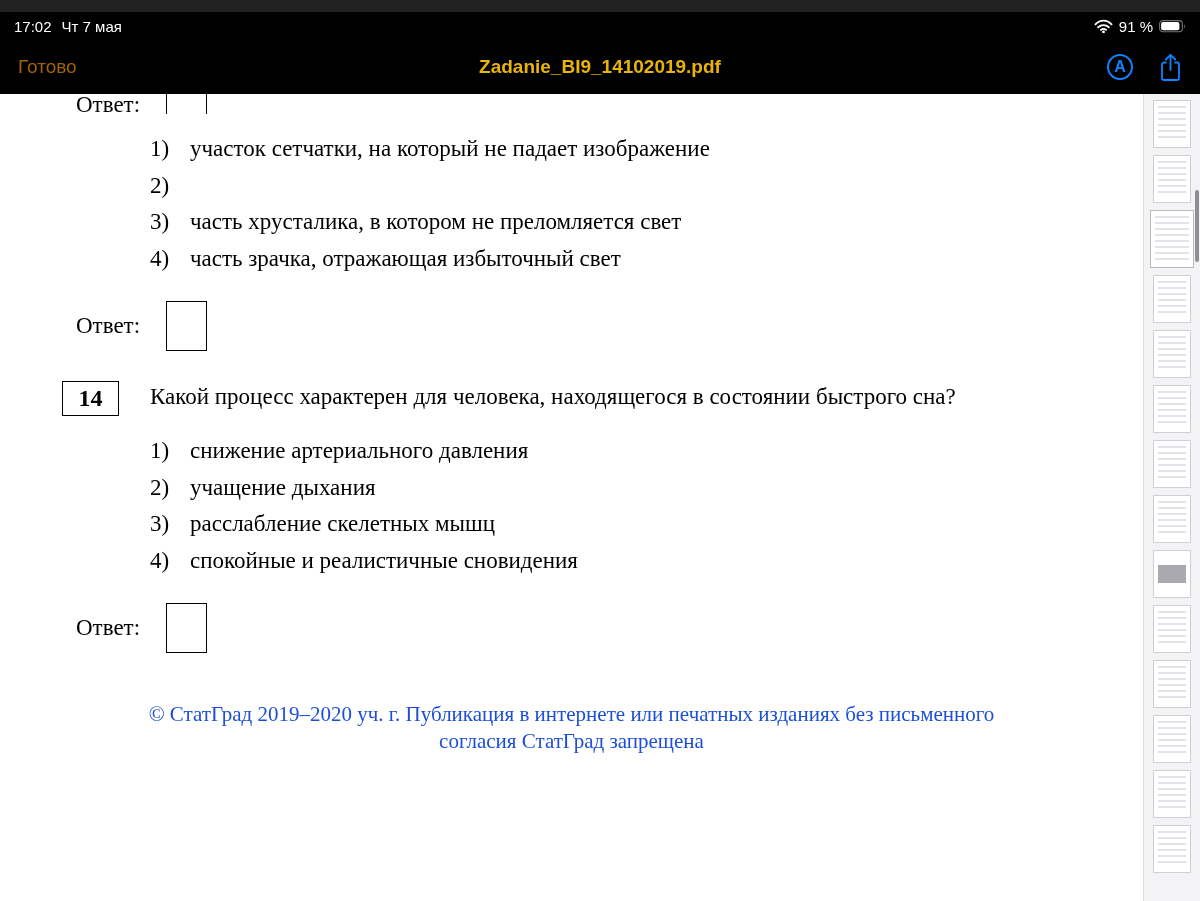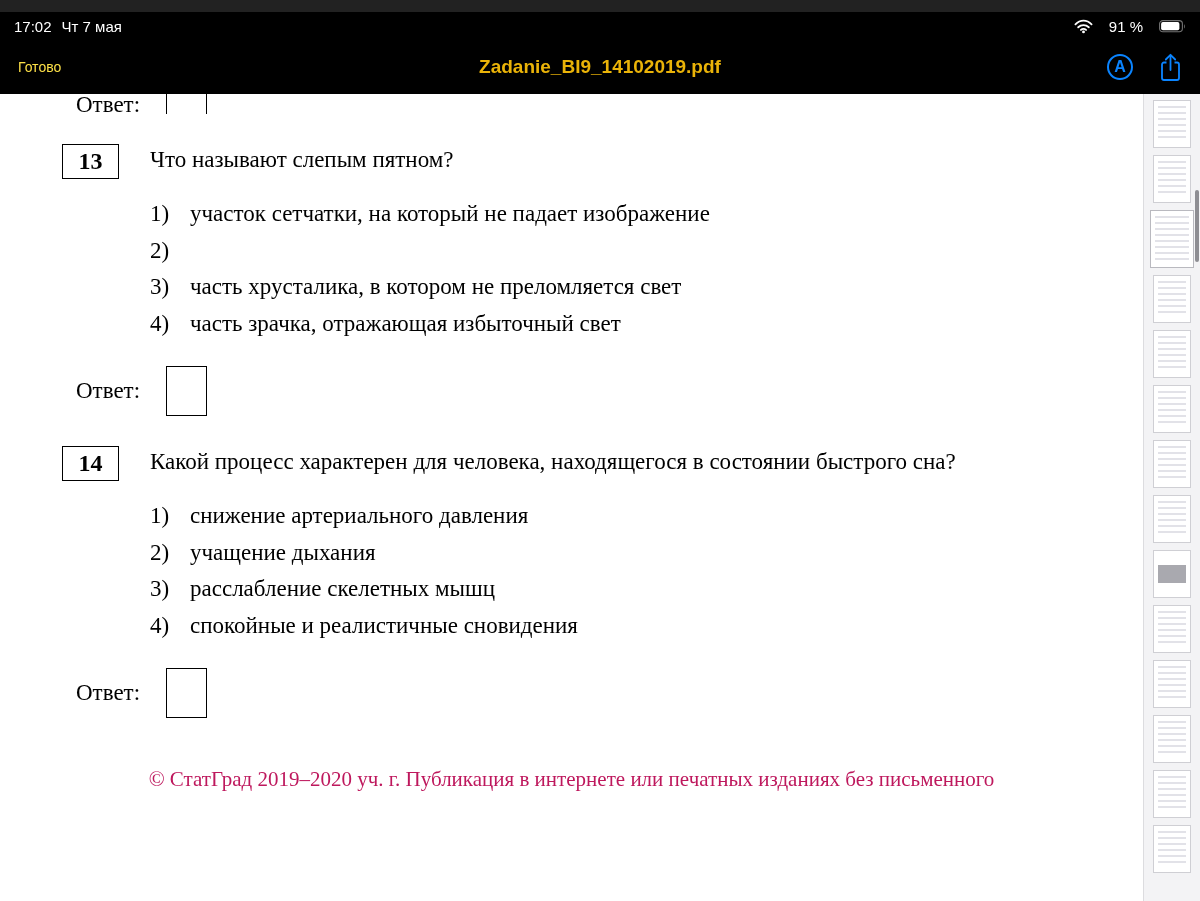--- a/index.html
+++ b/index.html
@@ -9,29 +9,29 @@
     background:#000; font-family:"Liberation Sans", sans-serif;
     margin:12px auto;
   }
 
   
   .status-bar {
     height:28px; display:flex; align-items:center; justify-content:space-between;
     padding:0 14px; color:#fff; font-size:15px; background:#000;
   }
   .status-left { display:flex; gap:10px; align-items:center; font-weight:500; }
-  .status-right { display:flex; gap:16px; align-items:center; font-weight:500; }
+  .status-right { display:flex; gap:6px; align-items:center; font-weight:500; }
 
   
   .nav-bar {
     height:54px; background:#000; display:flex; align-items:center;
     padding:0 18px; position:relative;
   }
   .done-btn {
-    background:none; border:none; color:#fde047; font-size:14px;
+    background:none; border:none; color:#a16207; font-size:19px;
     font-family:"Liberation Sans", sans-serif; cursor:pointer; z-index:2;
   }
   .nav-title {
     position:absolute; left:0; right:0; text-align:center;
     color:#eab308; font-size:19px; font-weight:700; pointer-events:none;
   }
   .nav-actions { margin-left:auto; display:flex; align-items:center; gap:26px; z-index:2; }
   .appearance-btn {
     width:26px; height:26px; border:2px solid #0a84ff; border-radius:50%;
     color:#0a84ff; font-size:16px; font-weight:600; line-height:22px;
@@ -60,21 +60,21 @@
 
   .options { margin-top:17px; }
   .option { display:flex; padding-left:150px; font-size:23px; line-height:36.5px; }
   .opt-num { width:40px; flex:0 0 auto; }
 
   .answer-row { display:flex; align-items:center; padding-left:76px; margin-top:24px; }
   .answer-label { font-size:23px; }
   .answer-box { width:41px; height:50px; border:1.6px solid #000; margin-left:26px; }
 
   .pdf-footer {
-    margin-top:48px; text-align:center; font-size:21px; line-height:27px; color:#be185d;
+    margin-top:48px; text-align:center; font-size:21px; line-height:27px; color:#1d4ed8;
   }
 
   .page-edge {
     position:absolute; left:0; right:0; bottom:0; height:6px; background:#000;
   }
 
   
   .thumbs {
     width:57px; background:#f3f3f5; border-left:1px solid #dcdcdf;
     position:relative; padding-top:6px; overflow:hidden;
@@ -146,24 +146,20 @@
     <div class="pdf-area">
 
       <div class="cut-row">
         <div class="answer-row">
           <span class="answer-label">Ответ:</span>
           <span class="answer-box"></span>
         </div>
       </div>
 
       <div>
-        <div class="q-header">
-          <div class="q-num-box">13</div>
-          <div class="q-text">Что называют слепым пятном?</div>
-        </div>
         <div class="options">
           <div class="option">
             <span class="opt-num">1)</span>
             <span class="opt-text">участок сетчатки, на который не падает изображение</span>
           </div>
           <div class="option">
             <span class="opt-num">2)</span>
           </div>
           <div class="option">
             <span class="opt-num">3)</span>
@@ -204,20 +200,21 @@
           </div>
         </div>
         <div class="answer-row">
           <span class="answer-label">Ответ:</span>
           <span class="answer-box"></span>
         </div>
       </div>
 
       <div class="pdf-footer">
         <div>© СтатГрад 2019–2020 уч. г. Публикация в интернете или печатных изданиях без письменного</div>
+        <div>согласия СтатГрад запрещена</div>
       </div>
 
       <div class="page-edge"></div>
     </div>
 
     <div class="thumbs">
       <div class="thumb"></div>
       <div class="thumb"></div>
       <div class="thumb selected"></div>
       <div class="thumb"></div>

